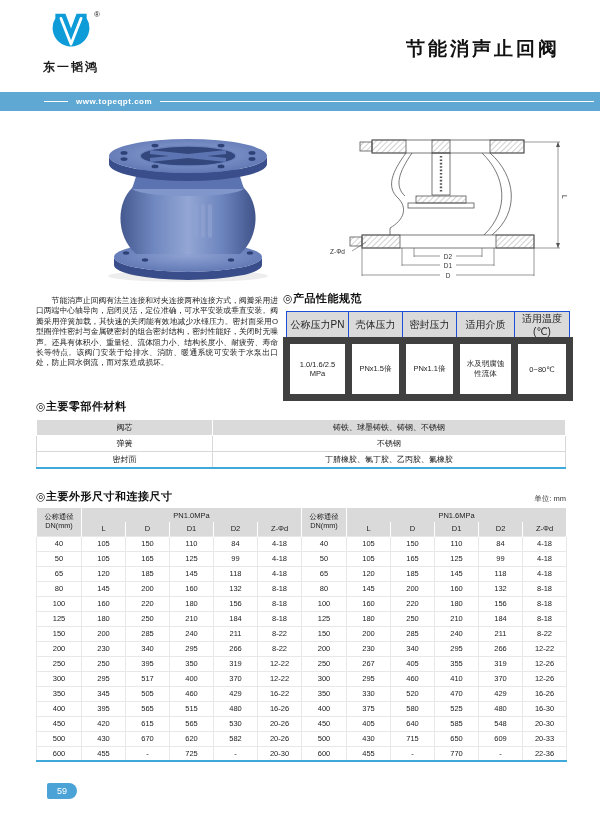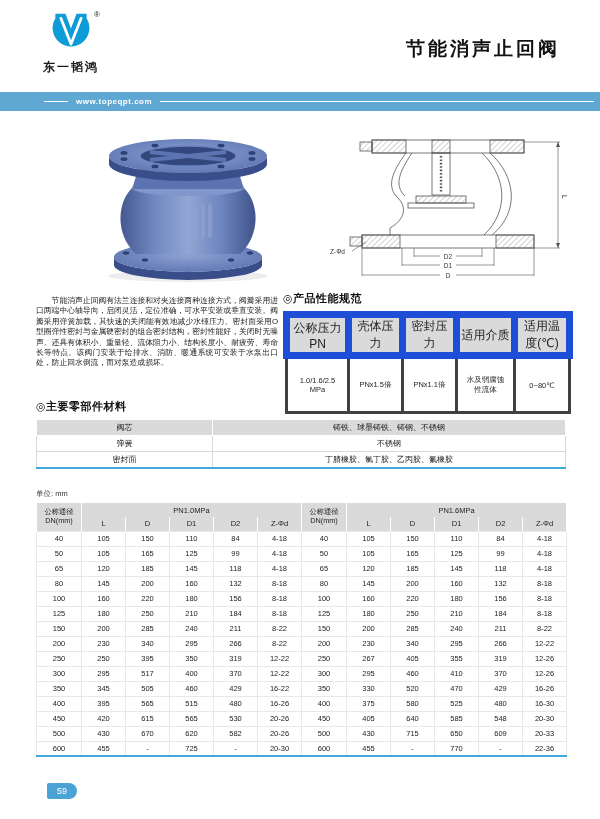--- a/index.html
+++ b/index.html
@@ -23,22 +23,22 @@
   .photo{position:absolute;left:82px;top:126px}
   .draw{position:absolute;left:328px;top:132px}
 
   .heading{font-size:11px;font-weight:bold;color:#111;letter-spacing:.5px}
 
   .features{position:absolute;left:36px;top:291px;width:242px}
   .features p{margin-top:5px;font-size:7.8px;line-height:10.4px;text-align:justify;text-indent:2em;color:#222}
 
   .perf{position:absolute;left:283px;top:291px;width:283px}
   .perf table{width:100%;border-collapse:collapse;table-layout:fixed;margin-top:5px;border-bottom:2px solid var(--accent_line,#3FA9DC)}
-  .perf th{background:var(--table_header_bg,#DADADA);font-weight:normal;font-size:12px;height:20px;border:7px solid #1d4ed8;padding:0 1px;color:#222}
-  .perf td{font-size:7.5px;height:57px;text-align:center;border:3px solid #404040;padding:0 6px;color:#222}
+  .perf th{background:var(--table_header_bg,#DADADA);font-weight:normal;font-size:10px;height:20px;border:1px solid #1d4ed8;padding:0 1px;color:#222}
+  .perf td{font-size:7.5px;height:57px;text-align:center;border:7px solid #404040;padding:0 6px;color:#222}
 
   .materials{position:absolute;left:36px;top:399px;width:530px}
   .materials table{width:100%;border-collapse:collapse;table-layout:fixed;margin-top:5px;border-bottom:2px solid var(--accent_line,#3FA9DC)}
   .materials td{font-size:8px;height:16px;text-align:center;border:1px solid #d8d8d8;color:#222}
   .materials tr:first-child td{background:var(--table_header_bg,#DADADA);border-color:#fff}
   .materials col.c1{width:176px}
 
   .dims{position:absolute;left:36px;top:489px;width:530px}
   .dims .head-line{display:flex;justify-content:space-between;align-items:flex-end}
   .unit{font-size:7.5px;color:#333}
@@ -240,20 +240,21 @@
           <tr>
             <td>密封面</td>
             <td>丁腈橡胶、氯丁胶、乙丙胶、氟橡胶</td>
           </tr>
         </tbody>
     </table>
   </section>
 
   <section class="dims">
     <div class="head-line">
+      <div class="heading">◎主要外形尺寸和连接尺寸</div>
       <div class="unit">单位: mm</div>
     </div>
     <table>
       <colgroup>
         <col style="width:45px">
           <col style="width:44px">
           <col style="width:44px">
           <col style="width:44px">
           <col style="width:44px">
           <col style="width:44px">

